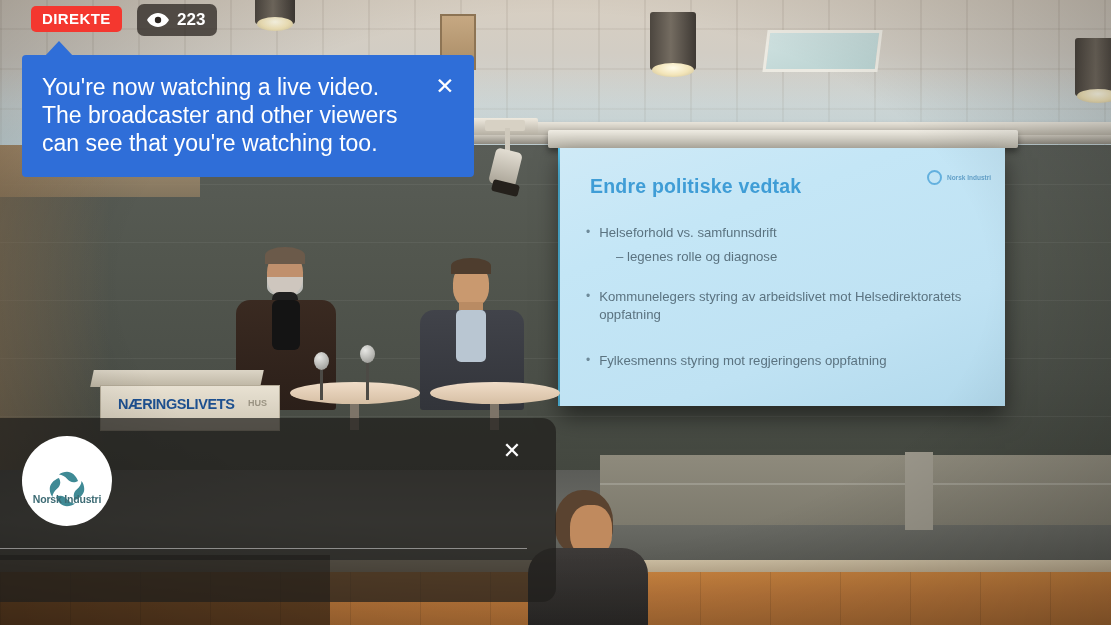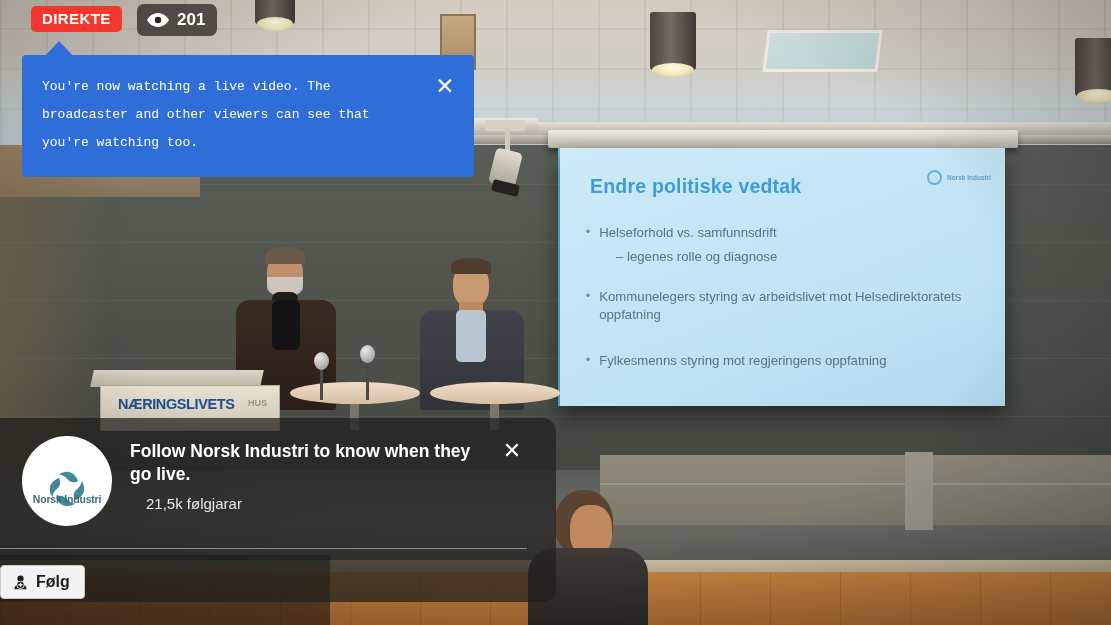--- a/index.html
+++ b/index.html
@@ -174,22 +174,22 @@
              display:flex; align-items:center; gap:8px; color:#fff;
              font-size:17px; font-weight:bold; }
   .eye { width:22px; height:14px; position:relative; }
   .eye svg { display:block; }
 
   .tip { position:absolute; left:22px; top:55px; width:452px;
          background:#2f6ed8; border-radius:4px; padding:18px 20px 20px; }
   .tip-arrow { position:absolute; left:44px; top:41px; width:0; height:0;
                border-left:15px solid transparent; border-right:15px solid transparent;
                border-bottom:16px solid #2f6ed8; }
-  .tip-text { color:#fff; font-size:13px; line-height:28px; font-weight:500;
-              width:372px;font-family:Liberation Mono, monospace; }
+  .tip-text { color:#fff; font-size:23px; line-height:28px; font-weight:500;
+              width:372px; }
   .tip-close { position:absolute; right:16px; top:19px; width:26px; height:26px;
                color:#fff; font-size:23px; line-height:25px; text-align:center;
                cursor:pointer; font-weight:300; }
 
   .follow-card { position:absolute; left:-14px; top:418px; width:570px; height:184px;
                  background:rgba(32,30,28,.72); border-radius:14px;
                  padding:18px 22px 0 36px; }
   .fc-top { display:flex; gap:18px; }
   .avatar { width:90px; height:90px; border-radius:50%; background:#fff;
             position:relative; flex:0 0 90px; overflow:hidden; }
@@ -320,21 +320,21 @@
 
   <div class="live-badge">DIREKTE</div>
 
   <div class="viewers">
     <span class="eye">
       <svg width="22" height="14" viewBox="0 0 22 14">
         <path d="M11 0C5.5 0 1.6 4.2 0.4 6.3c-0.3 0.5-0.3 0.9 0 1.4C1.6 9.8 5.5 14 11 14s9.4-4.2 10.6-6.3c0.3-0.5 0.3-0.9 0-1.4C20.4 4.2 16.5 0 11 0z" fill="#ffffff"></path>
         <circle cx="11" cy="7" r="3.2" fill="#2a2420"></circle>
       </svg>
     </span>
-    <span>201</span>
+    <span>223</span>
   </div>
 
   <div class="tip-arrow"></div>
   <div class="tip">
     <div class="tip-text">You're now watching a live video. The broadcaster and other viewers can see that you're watching too.</div>
     <div class="tip-close">✕</div>
   </div>
 
   <div class="follow-card">
     <div class="fc-close">✕</div>
@@ -345,36 +345,19 @@
             <g fill="#3f8a95">
               <path d="M24 6c-3 0-6 1-8.4 2.8 3.4.3 6.5 2 8.6 4.8 1.6 2.1 4 3.3 6.6 3.4 1.7 0 3.3-.5 4.7-1.4C33.4 9.9 29 6 24 6z"></path>
               <path d="M42 24c0-3-1-6-2.8-8.4-.3 3.4-2 6.5-4.8 8.6-2.1 1.6-3.3 4-3.4 6.6 0 1.7.5 3.3 1.4 4.7C38.1 33.4 42 29 42 24z"></path>
               <path d="M24 42c3 0 6-1 8.4-2.8-3.4-.3-6.5-2-8.6-4.8-1.6-2.1-4-3.3-6.6-3.4-1.7 0-3.3.5-4.7 1.4C14.6 38.1 19 42 24 42z"></path>
               <path d="M6 24c0 3 1 6 2.8 8.4.3-3.4 2-6.5 4.8-8.6 2.1-1.6 3.3-4 3.4-6.6 0-1.7-.5-3.3-1.4-4.7C9.9 14.6 6 19 6 24z"></path>
             </g>
           </svg>
         </span>
         <span class="av-name">Norsk Industri</span>
       </div>
-      <div class="fc-body">
-        <div class="fc-title">Follow Norsk Industri to know when they go live.</div>
-        <div class="fc-sub">21,5k følgjarar</div>
-      </div>
     </div>
     <div class="fc-rule"></div>
     <div class="fc-bottom">
-      <span class="folg-btn">
-        <span class="folg-ico">
-          <svg width="17" height="17" viewBox="0 0 18 18">
-            <circle cx="9" cy="5" r="3.3" fill="#1c1c1c"></circle>
-            <path d="M2.6 16.2c0-3.6 2.9-5.6 6.4-5.6s6.4 2 6.4 5.6z" fill="#1c1c1c"></path>
-            <circle cx="9" cy="11.4" r="4.3" fill="#f3f3f3"></circle>
-            <circle cx="9" cy="11.4" r="3.4" fill="#1c1c1c"></circle>
-            <rect x="8.3" y="9.1" width="1.5" height="4.6" fill="#f3f3f3"></rect>
-            <rect x="6.7" y="10.7" width="4.6" height="1.5" fill="#f3f3f3"></rect>
-          </svg>
-        </span>
-        <span>Følg</span>
-      </span>
     </div>
   </div>
 
 </div>
 
 </body></html>

